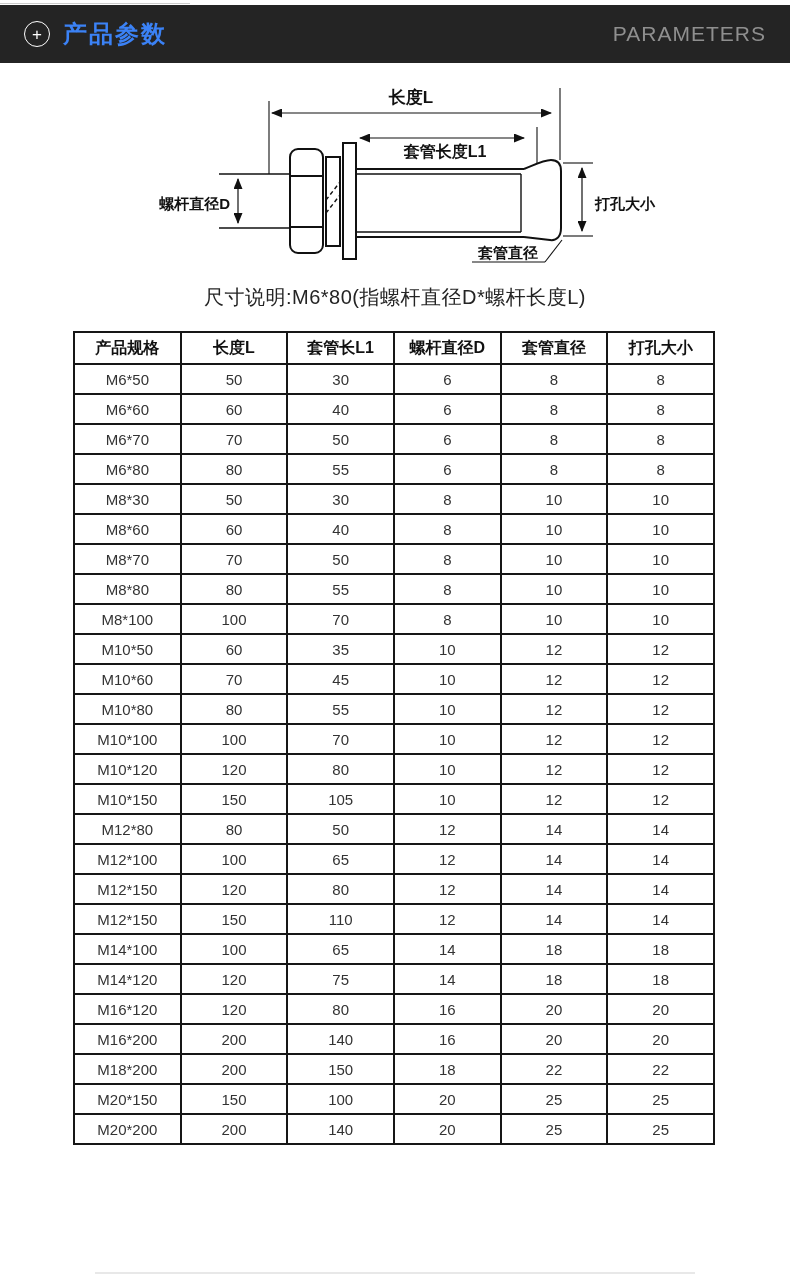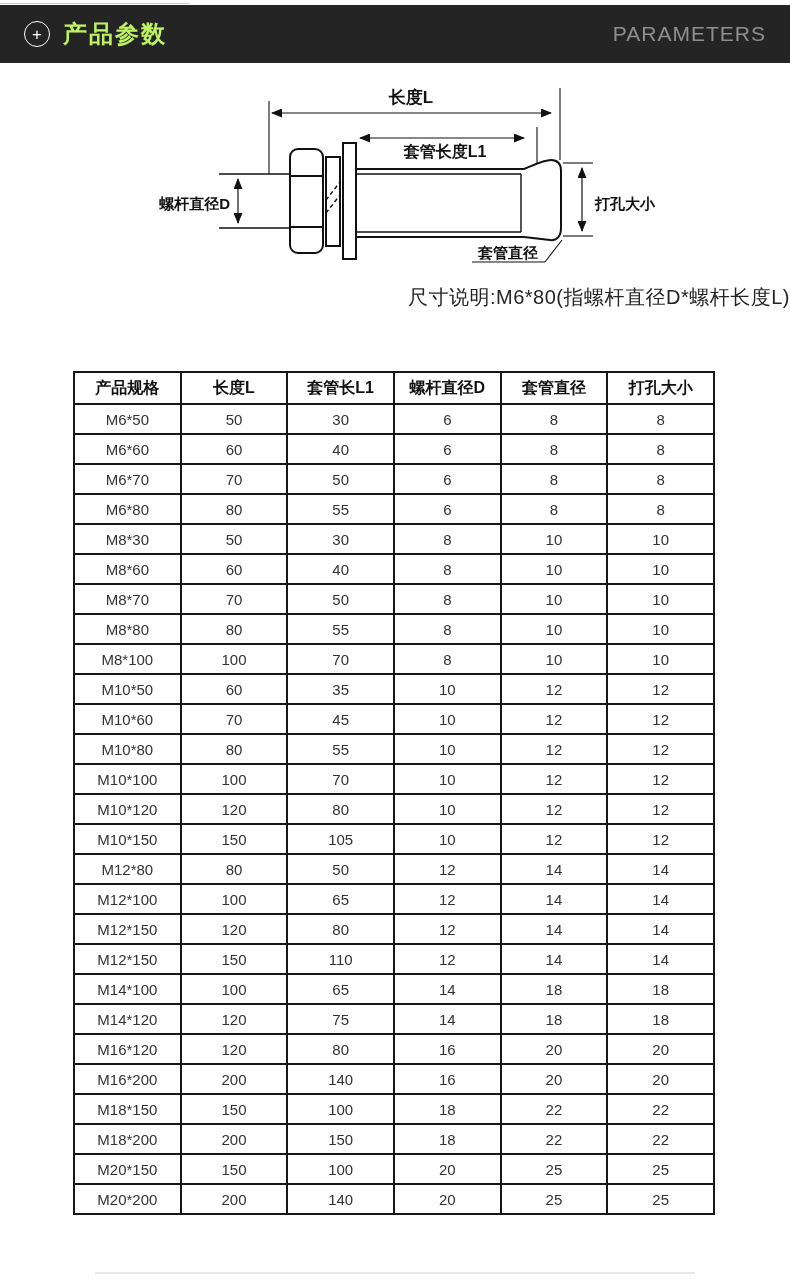--- a/index.html
+++ b/index.html
@@ -9,37 +9,37 @@
   
   .top-sliver { position:absolute; top:0; left:0; width:790px; height:5px; background:#fff; }
   .top-sliver .top-line { position:absolute; top:3px; left:0; width:190px; height:1px; background:#cccccc; }
 
   
   .header { position:absolute; top:5px; left:0; width:790px; height:58px; background:#242424;
             display:flex; align-items:center; padding:0 24px; box-sizing:border-box; }
   .plus-icon { width:24px; height:24px; border:1.5px solid #ffffff; border-radius:50%;
                display:flex; align-items:center; justify-content:center;
                color:#ffffff; font-size:17px; font-weight:300; line-height:1; flex:0 0 auto; }
-  .header-title { color:#bef264; font-size:24px; font-weight:700; letter-spacing:2px; margin-left:13px; }
+  .header-title { color:#3b82f6; font-size:24px; font-weight:700; letter-spacing:2px; margin-left:13px; }
   .header-sub { margin-left:auto; color:#8f8f8f; font-size:21px; font-weight:400; letter-spacing:1px; }
 
   
   .diagram-svg { position:absolute; top:63px; left:0; }
   .diagram-svg text { font-family:"Liberation Sans","DejaVu Sans",sans-serif; fill:#111; font-weight:600; }
   .dim { stroke:#111; stroke-width:1.2; fill:none; }
   .ext { stroke:#111; stroke-width:1.1; fill:none; }
   .part { stroke:#111; stroke-width:2; fill:none; }
   .part-thin { stroke:#111; stroke-width:1.4; fill:none; }
 
   
-  .note { position:absolute; top:284px; left:0; width:790px; text-align:right;
+  .note { position:absolute; top:284px; left:0; width:790px; text-align:center;
           font-size:20px; color:#242424; font-weight:400; letter-spacing:0.5px; }
 
   
-  .spec-table { position:absolute; top:331px; left:73px; border-collapse:collapse; table-layout:fixed; width:642px;margin-top:40px; }
+  .spec-table { position:absolute; top:331px; left:73px; border-collapse:collapse; table-layout:fixed; width:642px; }
   .spec-table th, .spec-table td { border:2px solid #161616; text-align:center; padding:0; overflow:hidden; }
   .spec-table th { font-size:16px; font-weight:700; color:#111; height:30px; }
   .spec-table td { font-size:15px; font-weight:400; color:#333; height:28px; }
 
   
   .bottom-hint { position:absolute; top:1272px; left:95px; width:600px; height:2px;
                  background:#d9d9d9; opacity:0.6; }
 </style>
 </head>
 <body>
@@ -297,28 +297,20 @@
       </tr>
         <tr>
         <td>M16*200</td>
         <td>200</td>
         <td>140</td>
         <td>16</td>
         <td>20</td>
         <td>20</td>
       </tr>
         <tr>
-        <td>M18*150</td>
-        <td>150</td>
-        <td>100</td>
-        <td>18</td>
-        <td>22</td>
-        <td>22</td>
-      </tr>
-        <tr>
         <td>M18*200</td>
         <td>200</td>
         <td>150</td>
         <td>18</td>
         <td>22</td>
         <td>22</td>
       </tr>
         <tr>
         <td>M20*150</td>
         <td>150</td>

